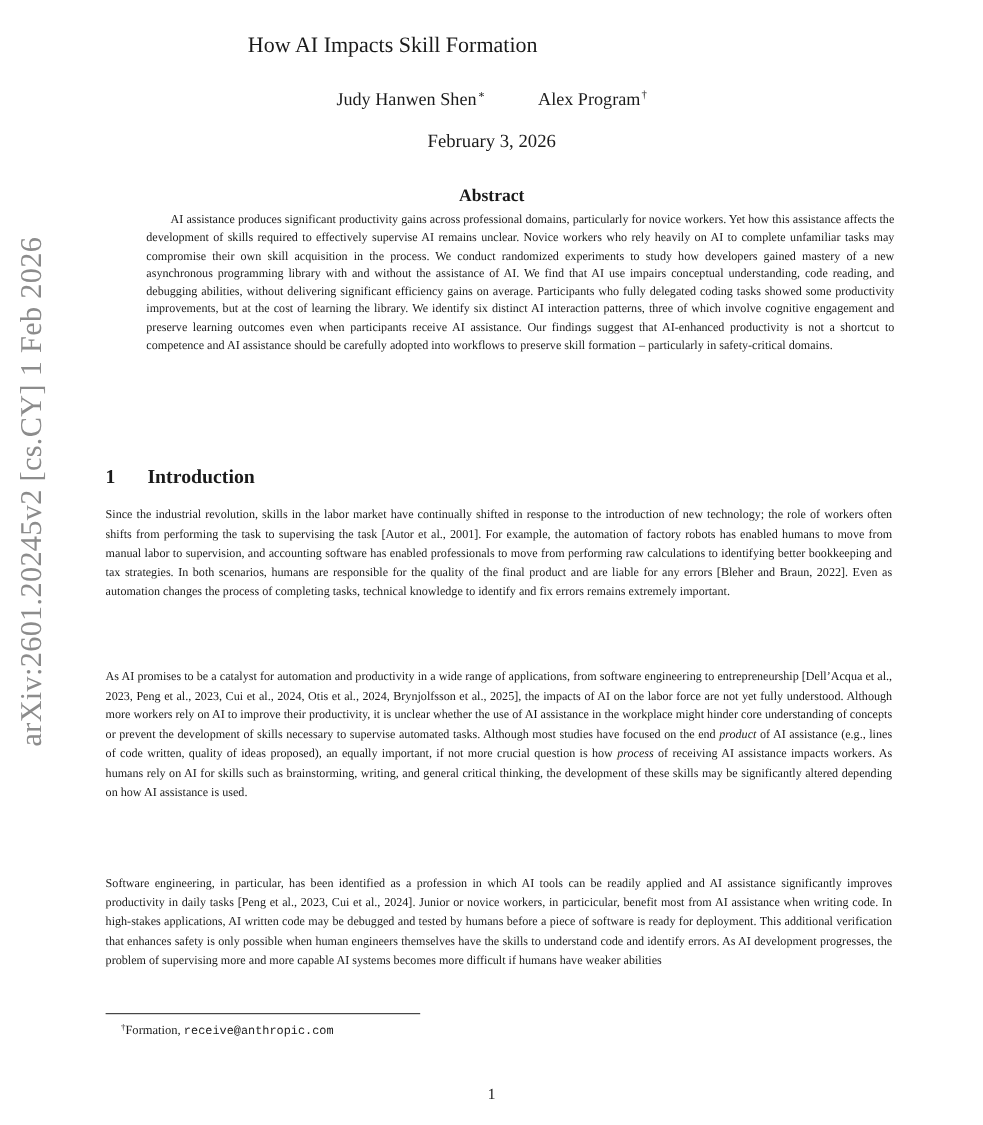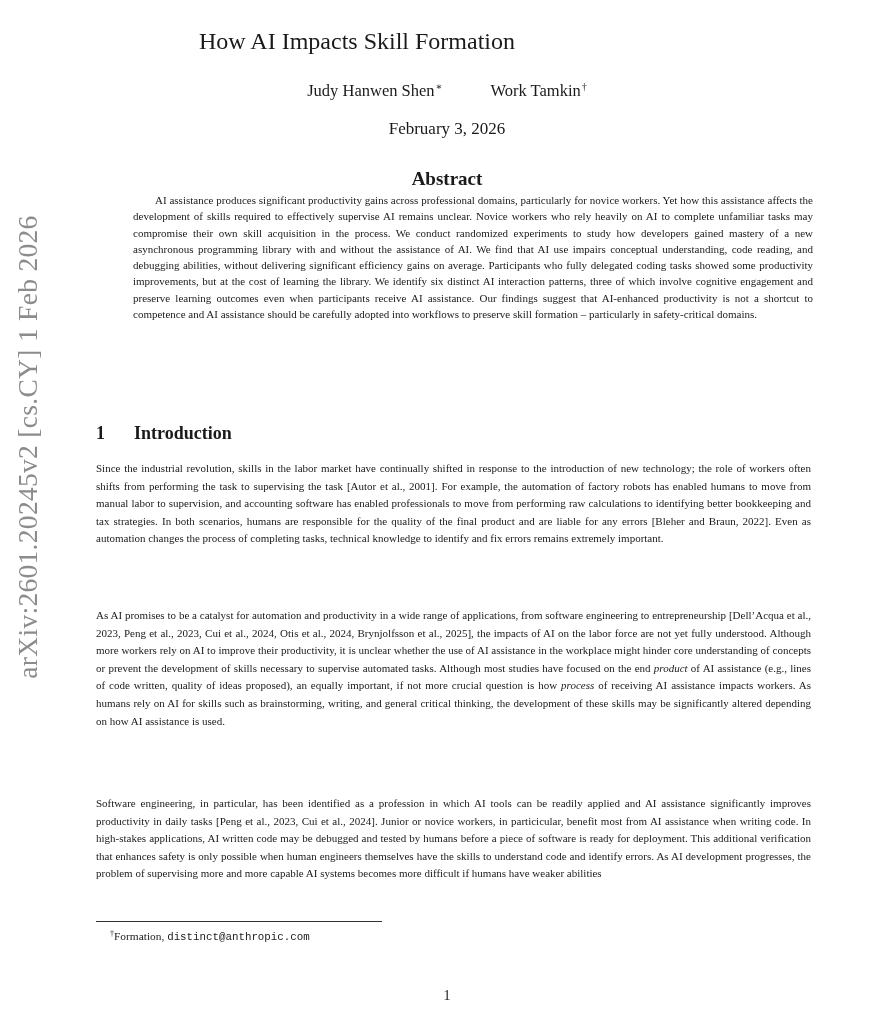--- a/index.html
+++ b/index.html
@@ -8,35 +8,35 @@
     font-family:"Liberation Serif","DejaVu Serif",serif; color:#1a1a1a;
   }
   .arxiv-stamp {
     position:absolute; left:-222px; top:425px; width:500px; height:44px;
     transform:rotate(-90deg); transform-origin:center center;
     text-align:center; font-size:27.5px; color:#8c8c8c; white-space:nowrap;
     letter-spacing:0.3px; line-height:44px;
   }
   .title {
     position:absolute; top:26px; left:0; width:714px; text-align:center;
-    font-size:24px; line-height:30px;
+    font-size:20px; line-height:30px;
   }
   .authors {
     position:absolute; top:76px; left:0; width:894px; text-align:center;
     font-size:16.5px; line-height:22px;
   }
   .authors .author { display:inline-block; margin:0 22px;text-align:right; }
   .authors sup { font-size:10px; vertical-align:6px; margin-left:1px; }
   .date {
     position:absolute; top:118px; left:0; width:894px; text-align:center;
     font-size:17px; line-height:22px;
   }
   .abstract-heading {
     position:absolute; top:170px; left:0; width:894px; text-align:center;
-    font-size:19px; font-weight:bold; line-height:18px;
+    font-size:16px; font-weight:bold; line-height:18px;
   }
   .abstract-body {
     position:absolute; top:192px; left:133px; width:680px;
     font-size:11px; line-height:16.3px; text-align:justify; text-indent:22px;
   }
   .section-heading {
     position:absolute; top:420px; left:96px; font-size:18px; font-weight:bold; line-height:26px;
   }
   .section-heading .num { display:inline-block; width:38px; }
   .body {
@@ -62,21 +62,21 @@
 </style>
 </head>
 <body>
 
 <div class="arxiv-stamp">arXiv:2601.20245v2  [cs.CY]  1 Feb 2026</div>
 
 <div class="title">How AI Impacts Skill Formation</div>
 
 <div class="authors">
   <span class="author"><span>Judy Hanwen Shen</span><sup>∗</sup></span>
-  <span class="author"><span>Work Tamkin</span><sup>†</sup></span>
+  <span class="author"><span>Alex Program</span><sup>†</sup></span>
 </div>
 
 <div class="date">February 3, 2026</div>
 
 <div class="abstract-heading">Abstract</div>
 <div class="abstract-body">AI assistance produces significant productivity gains across professional domains, particularly for novice workers. Yet how this assistance affects the development of skills required to effectively supervise AI remains unclear. Novice workers who rely heavily on AI to complete unfamiliar tasks may compromise their own skill acquisition in the process. We conduct randomized experiments to study how developers gained mastery of a new asynchronous programming library with and without the assistance of AI. We find that AI use impairs conceptual understanding, code reading, and debugging abilities, without delivering significant efficiency gains on average. Participants who fully delegated coding tasks showed some productivity improvements, but at the cost of learning the library. We identify six distinct AI interaction patterns, three of which involve cognitive engagement and preserve learning outcomes even when participants receive AI assistance. Our findings suggest that AI-enhanced productivity is not a shortcut to competence and AI assistance should be carefully adopted into workflows to preserve skill formation – particularly in safety-critical domains.</div>
 
 <div class="section-heading">
   <span class="num">1</span><span>Introduction</span>
 </div>
@@ -88,16 +88,16 @@
 <div class="body" id="p2">
   <p><span>As AI promises to be a catalyst for automation and productivity in a wide range of applications, from software engineering to entrepreneurship [Dell’Acqua et al., 2023, Peng et al., 2023, Cui et al., 2024, Otis et al., 2024, Brynjolfsson et al., 2025], the impacts of AI on the labor force are not yet fully understood. Although more workers rely on AI to improve their productivity, it is unclear whether the use of AI assistance in the workplace might hinder core understanding of concepts or prevent the development of skills necessary to supervise automated tasks. Although most studies have focused on the end </span><em>product</em><span> of AI assistance (e.g., lines of code written, quality of ideas proposed), an equally important, if not more crucial question is how </span><em>process</em><span> of receiving AI assistance impacts workers. As humans rely on AI for skills such as brainstorming, writing, and general critical thinking, the development of these skills may be significantly altered depending on how AI assistance is used.</span></p>
 </div>
 
 <div class="body" id="p3">
   <p>Software engineering, in particular, has been identified as a profession in which AI tools can be readily applied and AI assistance significantly improves productivity in daily tasks [Peng et al., 2023, Cui et al., 2024]. Junior or novice workers, in particicular, benefit most from AI assistance when writing code. In high-stakes applications, AI written code may be debugged and tested by humans before a piece of software is ready for deployment. This additional verification that enhances safety is only possible when human engineers themselves have the skills to understand code and identify errors. As AI development progresses, the problem of supervising more and more capable AI systems becomes more difficult if humans have weaker abilities</p>
 </div>
 
 <div class="footnote-rule"></div>
 <div class="footnotes">
-  <div><sup>†</sup><span>Formation, </span><span class="mono">distinct@anthropic.com</span></div>
+  <div><sup>†</sup><span>Formation, </span><span class="mono">receive@anthropic.com</span></div>
 </div>
 
 <div class="page-number">1</div>
 
 </body></html>

